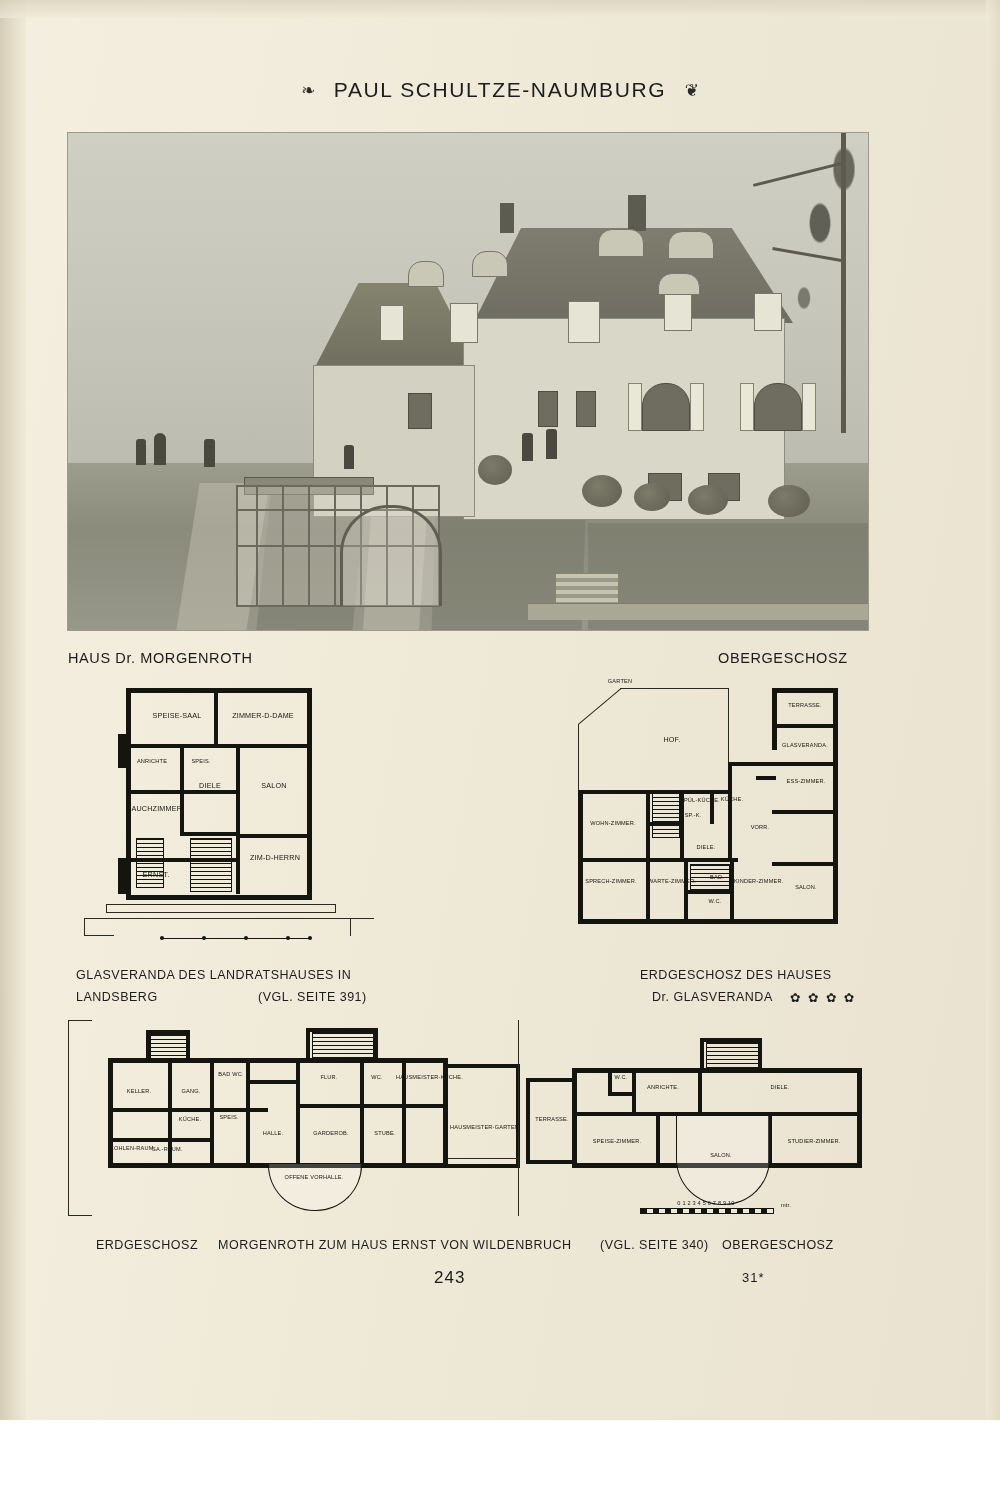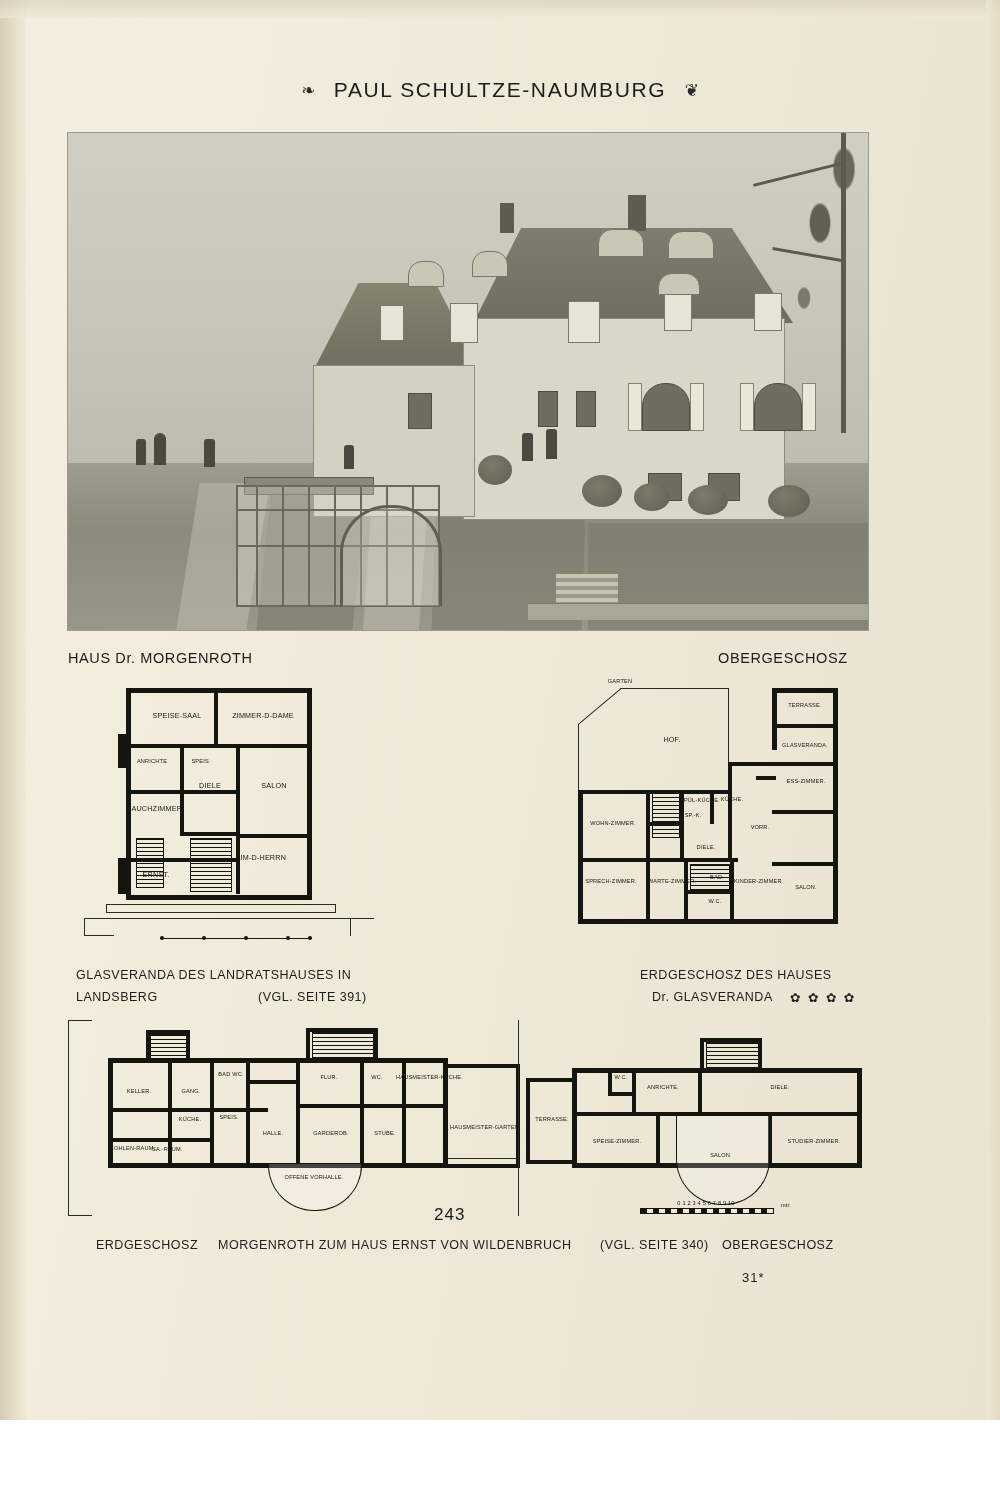--- a/index.html
+++ b/index.html
@@ -312,21 +312,21 @@
     <div class="pl-dot" style="left:226px;top:264px;"></div>
     <div class="pl-dot" style="left:248px;top:264px;"></div>
 
     <div class="pl-lbl" style="left:82px;top:40px;width:70px;">SPEISE-SAAL</div>
     <div class="pl-lbl" style="left:160px;top:40px;width:86px;">ZIMMER-D-DAME</div>
     <div class="pl-lbl s" style="left:68px;top:86px;width:48px;">ANRICHTE</div>
     <div class="pl-lbl s" style="left:126px;top:86px;width:30px;">SPEIS.</div>
     <div class="pl-lbl" style="left:66px;top:133px;width:56px;">RAUCHZIMMER</div>
     <div class="pl-lbl" style="left:126px;top:110px;width:48px;">DIELE</div>
     <div class="pl-lbl" style="left:186px;top:110px;width:56px;">SALON</div>
-    <div class="pl-lbl" style="left:168px;top:182px;width:66px;">ZIM-D-HERRN</div>
+    <div class="pl-lbl" style="left:182px;top:182px;width:66px;">ZIM-D-HERRN</div>
     <div class="pl-lbl" style="left:72px;top:199px;width:48px;">ERNST.</div>
   </div>
   <div class="cap cap-sm" style="left:76px;top:968px;">GLASVERANDA DES LANDRATSHAUSES IN</div>
   <div class="cap cap-sm" style="left:76px;top:990px;">LANDSBERG</div>
   <div class="cap cap-sm" style="left:258px;top:990px;">(VGL. SEITE 391)</div>
 
   <div class="plan" style="left:560px;top:672px;width:320px;height:280px;">
 
     <div class="pl-thin" style="left:18px;top:52px;width:1px;height:66px;"></div>
     <div class="pl-thin" style="left:18px;top:52px;width:56px;height:1px;transform-origin:left top;transform:rotate(-40deg);"></div>
@@ -473,21 +473,21 @@
     <div class="pl-lbl s" style="left:262px;top:126px;width:80px;">STUDIER-ZIMMER.</div>
     <div class="pl-lbl s" style="left:128px;top:188px;width:132px;">0 1 2 3 4 5 6 7 8 9 10</div>
     <div class="pl-lbl s" style="left:262px;top:190px;width:24px;">mtr.</div>
   </div>
 
   <div class="cap cap-sm" style="left:68px;top:1238px;margin-left:28px;">ERDGESCHOSZ</div>
   <div class="cap cap-sm" style="left:218px;top:1238px;">MORGENROTH ZUM HAUS ERNST VON WILDENBRUCH</div>
   <div class="cap cap-sm" style="left:600px;top:1238px;">(VGL. SEITE 340)</div>
   <div class="cap cap-sm" style="left:722px;top:1238px;">OBERGESCHOSZ</div>
 
-  <div class="folio" style="left:434px;top:1205px;">243</div>
+  <div class="folio" style="left:434px;top:1268px;">243</div>
   <div class="folio" style="left:742px;top:1270px;font-size:13px;">31*</div>
 </div>
 
 <div class="bottombar">
   
   
   
 </div>
 
 </body></html>

